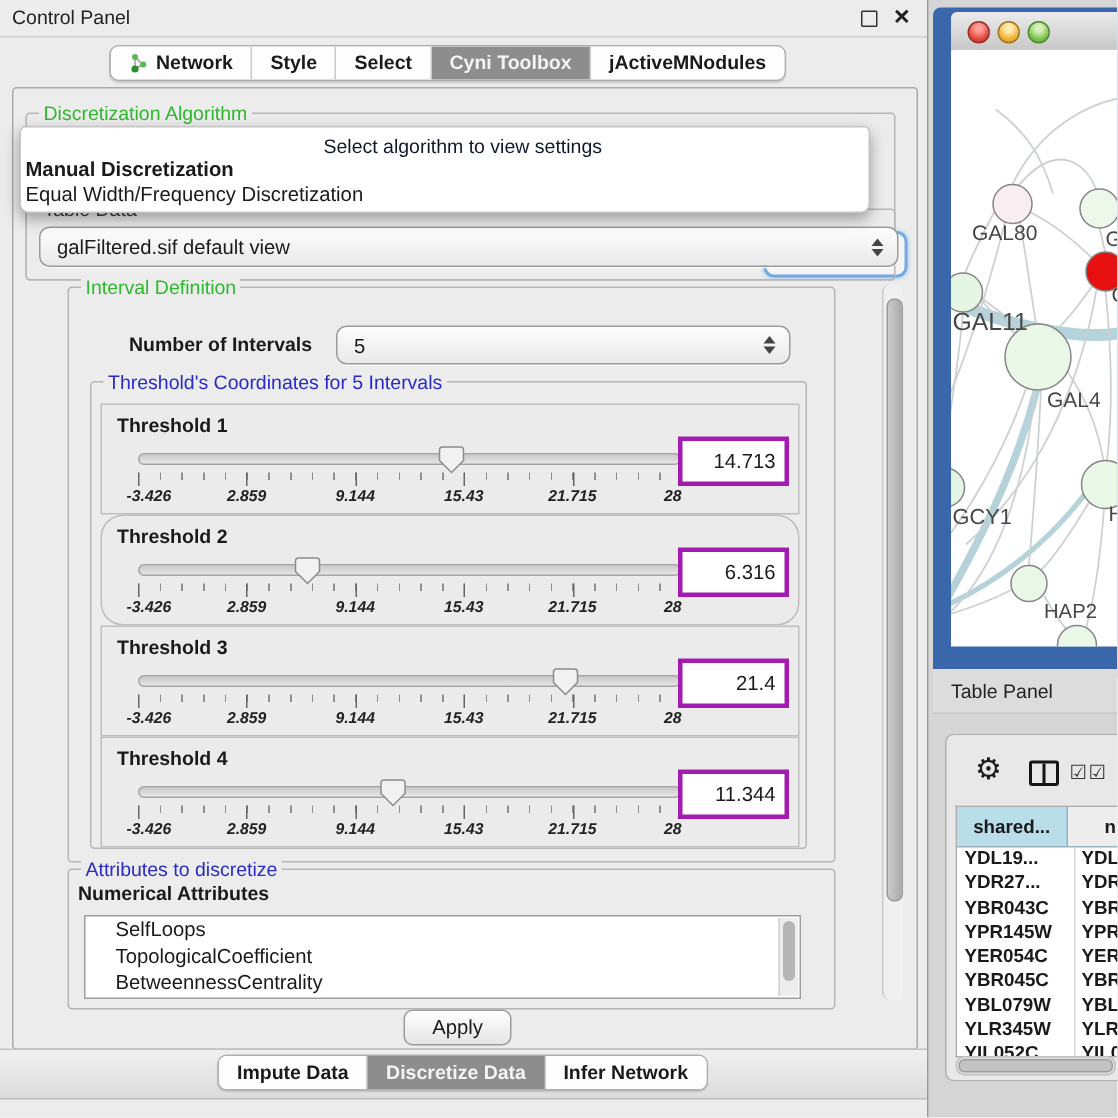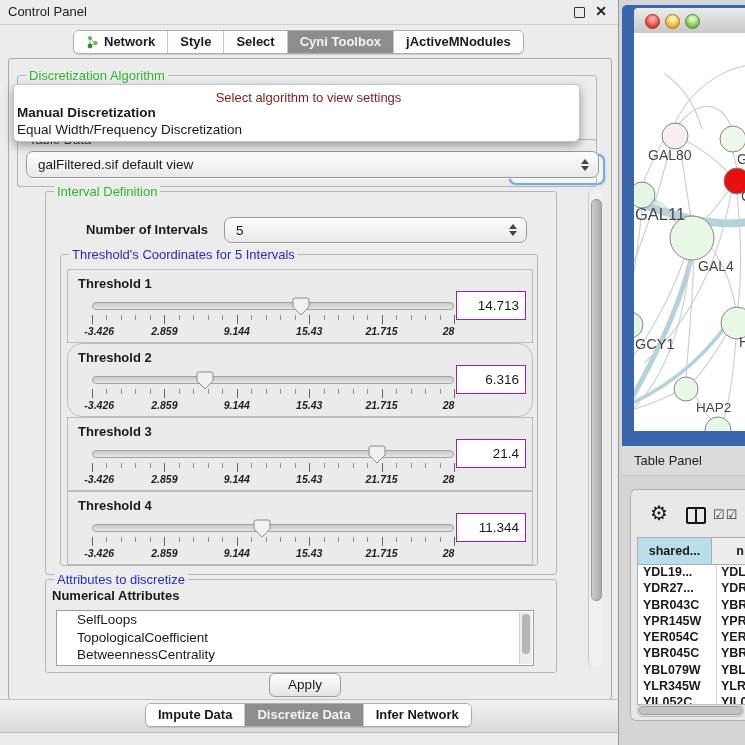--- a/index.html
+++ b/index.html
@@ -29,41 +29,41 @@
   .lbl-dark{color:#3c3c3c;}
   .combo{position:absolute;background:linear-gradient(#fdfdfd,#e9e9e9);border:1px solid #9b9b9b;border-radius:7px;
          font-size:13.5px;display:flex;align-items:center;padding-left:11px;box-shadow:0 1px 0 rgba(255,255,255,.7);}
   .spinner{position:absolute;right:9px;top:50%;transform:translateY(-50%);display:flex;flex-direction:column;gap:2px;}
   .spinner i{width:0;height:0;border-left:4px solid transparent;border-right:4px solid transparent;display:block;}
   .spinner .up{border-bottom:5px solid #444;}
   .spinner .dn{border-top:5px solid #444;}
   
   .dd-overlay{position:absolute;left:13px;top:84px;width:565px;height:56px;background:#fff;border:1px solid #c4c4c4;
               border-radius:4px 4px 6px 6px;box-shadow:0 4px 10px rgba(0,0,0,.35);z-index:5;}
-  .dd-placeholder{position:absolute;left:0;right:0;top:5px;text-align:center;color:#7f1d1d;font-size:13px;margin-left:24px;}
+  .dd-placeholder{position:absolute;left:0;right:0;top:5px;text-align:center;color:#0f172a;font-size:13px;margin-left:24px;}
   .dd-item{position:absolute;left:2px;right:2px;height:17px;font-size:13.5px;padding-left:1px;}
   .focus-combo{position:absolute;left:500px;top:95px;width:92px;height:27px;border:2px solid #76a9e2;border-radius:7px;
                background:#f4f4f4;box-shadow:0 0 3px #9cc2ec;}
   
   .vscroll{position:absolute;width:13px;background:#f0f0f0;border-left:1px solid #c9c9c9;border-radius:6px;}
   .vthumb{position:absolute;left:2px;width:9px;background:linear-gradient(90deg,#cccccc,#a9a9a9);border-radius:5px;border:1px solid #9a9a9a;}
   
   .th-panel{position:absolute;left:6px;width:464px;height:72px;border:1px solid #bdbdbd;background:#ebebeb;}
   .th-label{position:absolute;left:10px;top:6px;font-weight:bold;font-size:13px;}
   .slider{position:absolute;left:24px;top:30px;width:362px;height:36px;}
   .track{position:absolute;top:2px;left:0;right:0;height:6px;border:1px solid #a3a3a3;border-radius:4px;
          background:linear-gradient(#c9c9c9,#e6e6e6);}
   .knob{position:absolute;top:-6px;margin-left:-9px;}
   .ticks{position:absolute;top:15px;left:0;right:0;height:9px;}
   .ticks::before{content:"";position:absolute;left:0;right:0;top:0;height:5px;
       background:repeating-linear-gradient(to right,#8f8f8f 0 1px,transparent 1px calc(100%/25));}
   .ticks i{position:absolute;top:0;width:1px;height:9px;background:#666;}
   .ticklabels{position:absolute;top:25px;left:0;right:0;height:12px;font-size:10.5px;font-weight:bold;color:#222;}
   .ticklabels b{position:absolute;transform:translateX(-50%);white-space:nowrap;font-style:italic;}
-  .val-box{position:absolute;right:6px;top:21px;width:62px;height:27px;background:#fff;border:1px solid #a21caf;
+  .val-box{position:absolute;right:6px;top:21px;width:62px;height:27px;background:#fff;border:3px solid #a21caf;
            font-size:13.5px;line-height:27px;text-align:right;padding-right:6px;}
   
   .attr-list{position:absolute;left:10px;top:30px;width:476px;height:54px;background:#fff;border:1px solid #9e9e9e;overflow:hidden;}
   .attr-item{padding-left:20px;font-size:13.5px;line-height:17.5px;white-space:nowrap;}
   .list-scroll{position:absolute;right:1px;top:1px;bottom:1px;width:12px;background:#ededed;border-left:1px solid #d0d0d0;}
   .list-thumb{position:absolute;left:2px;top:2px;width:8px;height:40px;background:#b5b5b5;border-radius:4px;}
   .apply-btn{position:absolute;left:266px;top:672px;width:70px;height:22px;background:linear-gradient(#ffffff,#e4e4e4);
              border:1px solid #9b9b9b;border-radius:6px;font-size:13.5px;text-align:center;line-height:21px;}
   
   .netwin{position:absolute;left:622px;top:5px;width:123px;height:447px;background:#3a67ab;border-radius:5px 0 0 5px;text-align:right;}

